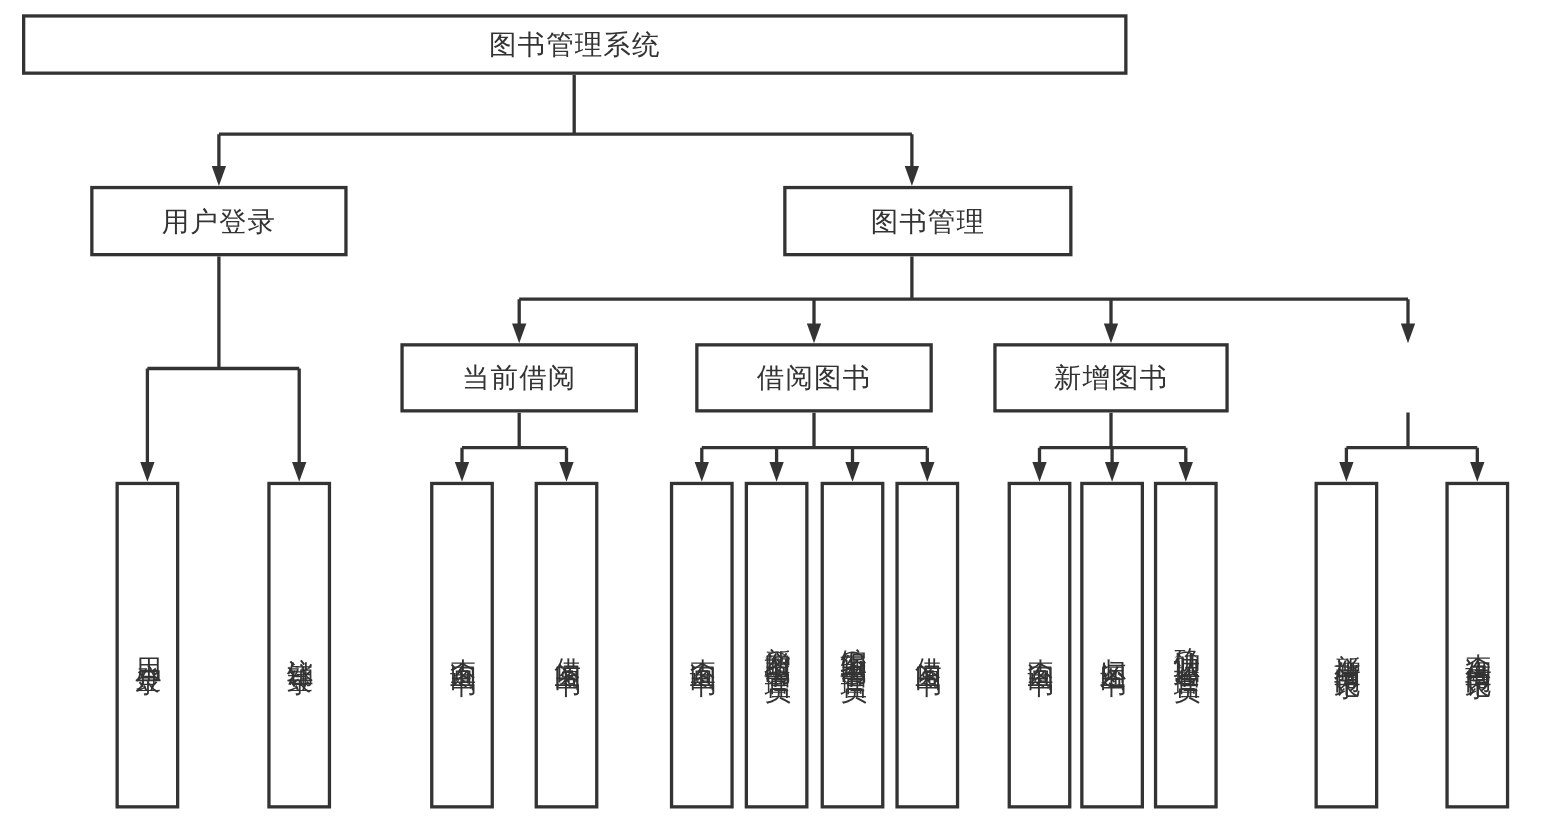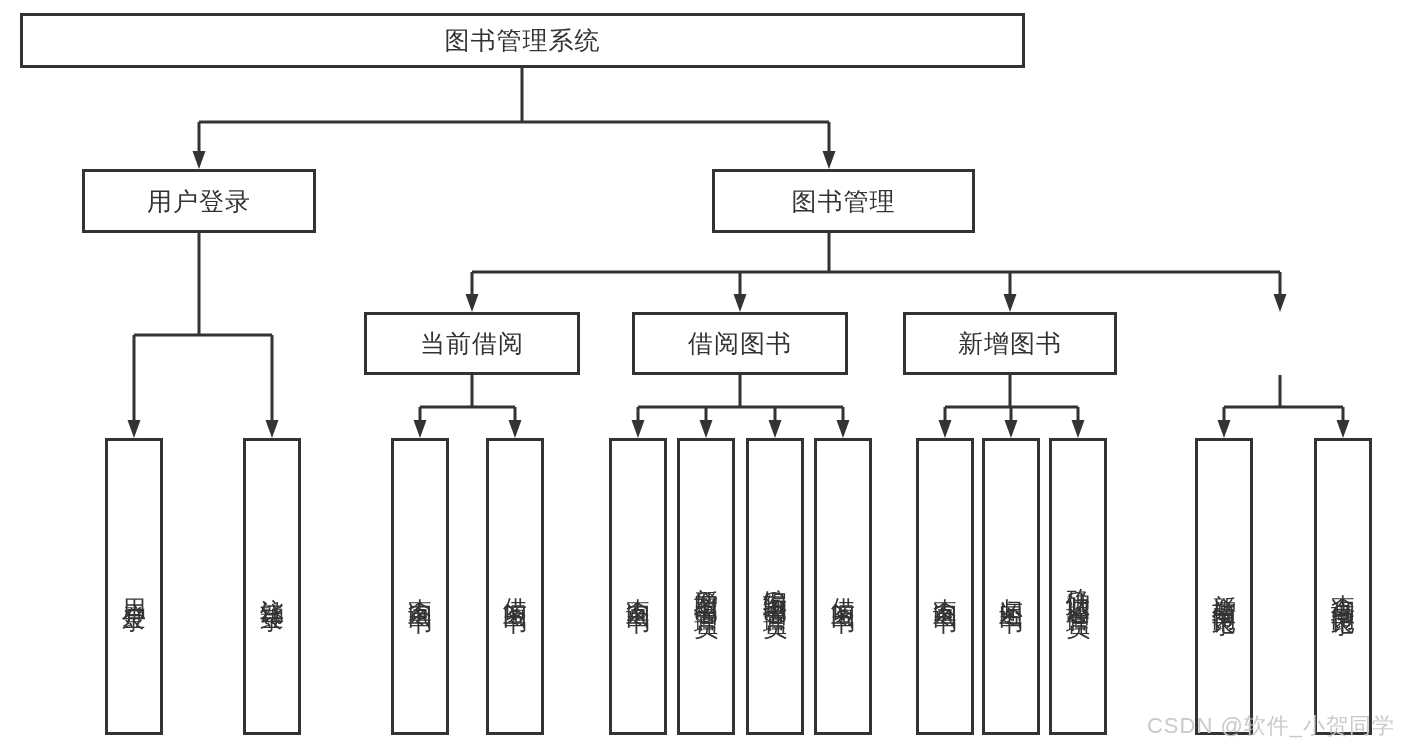--- a/index.html
+++ b/index.html
@@ -152,14 +152,13 @@
     <span class="vtext">确认归还（管理员）</span>
   </div>
 
   <div class="node leaf" style="left:1195px">
     <span class="vtext">新增借阅记录</span>
   </div>
   <div class="node leaf" style="left:1314px">
     <span class="vtext">查询借阅记录</span>
   </div>
 
-  <div class="watermark">CSDN @软件_小贺同学</div>
 </div>
 
 </body></html>

